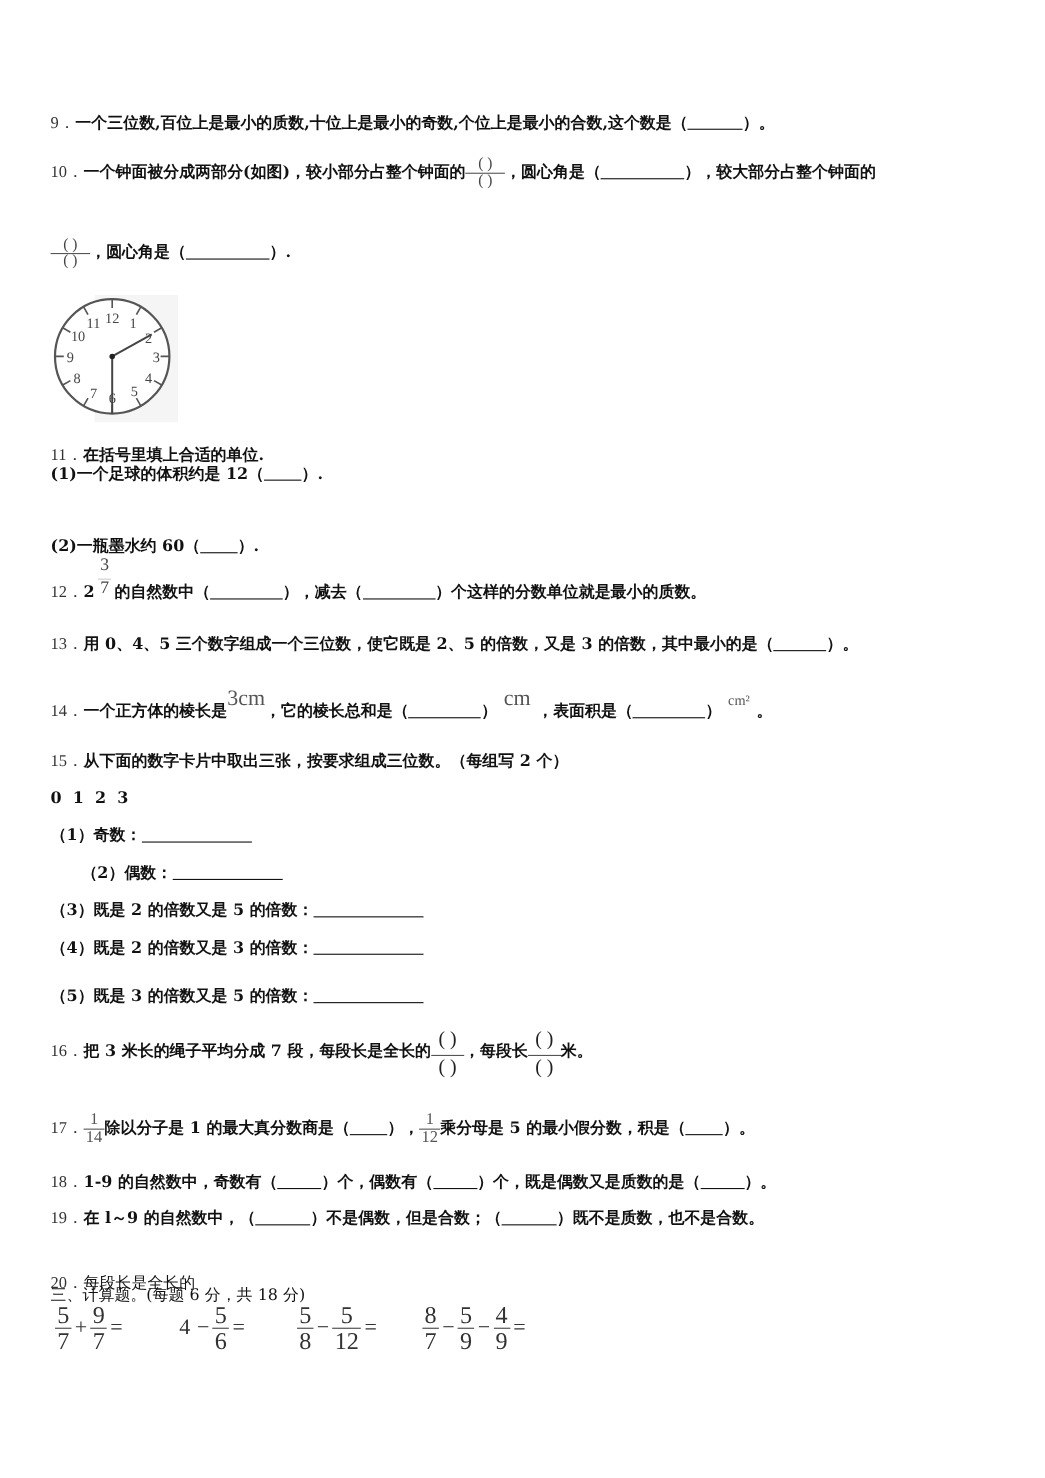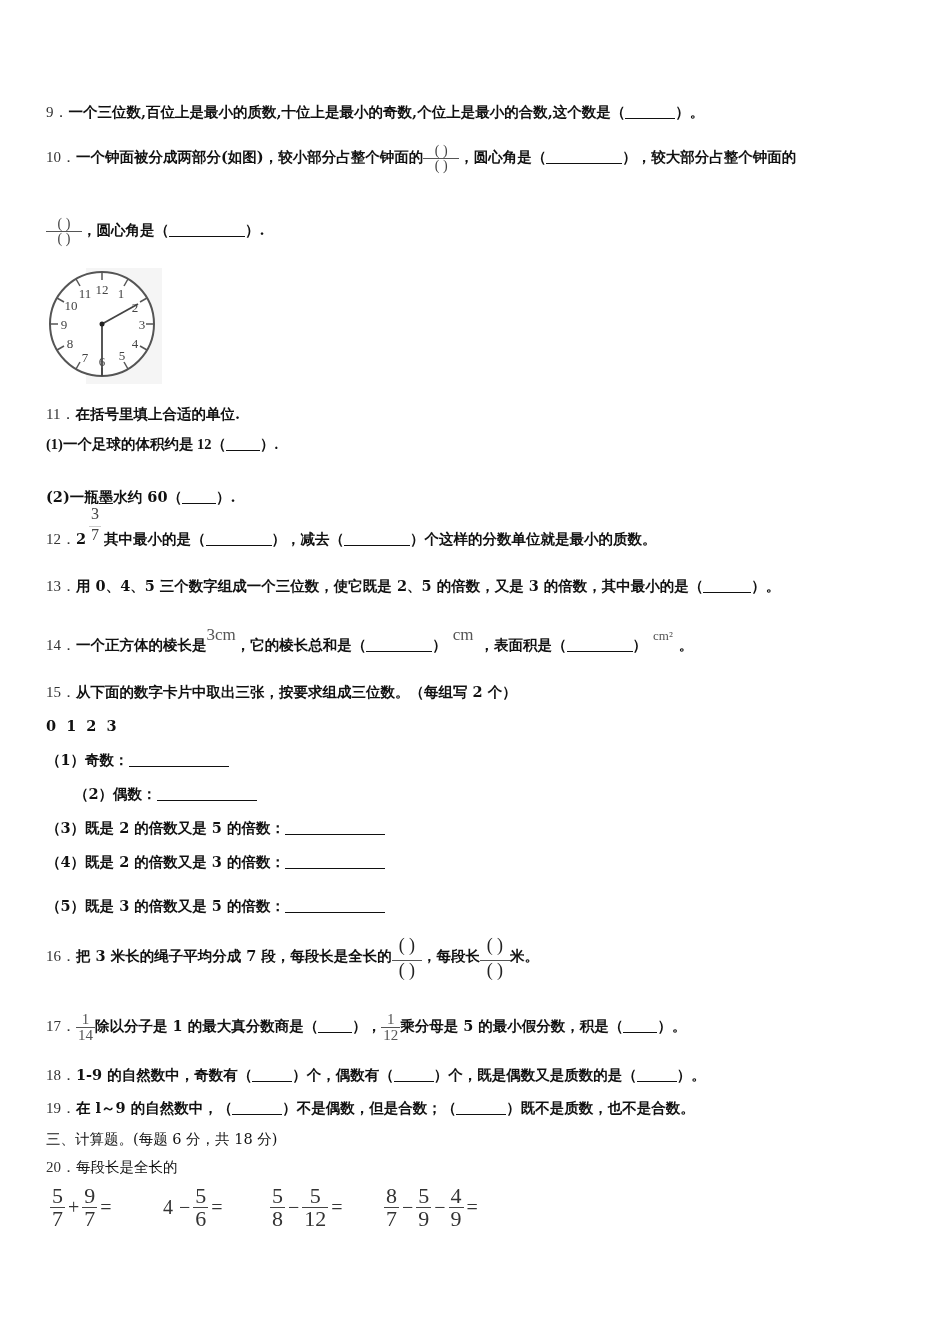--- a/index.html
+++ b/index.html
@@ -5,21 +5,21 @@
   html,body{margin:0;padding:0;background:#ffffff;}
   body{width:950px;height:1344px;position:relative;overflow:hidden;color:#111;
        font-family:"DejaVu Serif","Liberation Serif",serif;}
   .line{position:absolute;left:46px;font-size:14.5px;font-weight:bold;white-space:nowrap;line-height:20px;}
   .qn{font-weight:normal;font-family:"Liberation Serif",serif;font-size:15px;color:#333;}
   .blank{display:inline-block;border-bottom:1.3px solid #111;height:14px;vertical-align:-2px;}
   .frac{display:inline-block;vertical-align:middle;text-align:center;font-weight:normal;
         font-family:"Liberation Serif",serif;color:#444;line-height:1;}
   .frac .num{display:block;padding:0 2px;}
   .frac .den{display:block;border-top:1.3px solid #555;padding:0 2px;}
-  .sup{font-family:"Liberation Serif",serif;font-weight:normal;color:#555;font-size:17px;position:relative;}
+  .sup{font-family:"Liberation Serif",serif;font-weight:normal;color:#555;font-size:20px;position:relative;}
   .clock{position:absolute;left:46px;top:268px;width:116px;height:116px;}
   .calc{position:absolute;top:1185px;font-family:"Liberation Serif",serif;color:#333;font-size:22px;font-weight:normal;white-space:nowrap;}
   .calc .frac{color:#333;font-size:22px;}
   .calc .frac .den{border-top:1.5px solid #444;}
   .op{display:inline-block;vertical-align:middle;margin:0 3px;font-size:20px;}
 </style>
 </head>
 <body>
 
 <div class="line" style="top:102px;">
@@ -67,29 +67,29 @@
     </g>
     <line x1="56" y1="56" x2="92" y2="36" stroke="#444" stroke-width="1.8"></line>
     <line x1="56" y1="56" x2="56" y2="108" stroke="#444" stroke-width="1.8"></line>
     <circle cx="56" cy="56" r="2.5" fill="#222"></circle>
   </svg>
 </div>
 
 <div class="line" style="top:404px;">
   <span class="qn">11．</span><span>在括号里填上合适的单位.</span>
 </div>
-<div class="line" style="top:434px;font-family:Liberation Serif, serif;">
+<div class="line" style="top:421px;">
   <span>(1)一个足球的体积约是 12（</span><span class="blank" style="width:34px"></span><span>）.</span>
 </div>
 <div class="line" style="top:487px;">
   <span>(2)一瓶墨水约 60（</span><span class="blank" style="width:34px"></span><span>）.</span>
 </div>
 
 <div class="line" style="top:506px;line-height:50px;">
-  <span class="qn">12．</span><span>2</span><span class="frac" style="font-size:16px;margin:0 3px;vertical-align:4px;"><span class="num" style="margin-bottom:4px">3</span><span class="den" style="border-top-color:#ccc">7</span></span><span>其中最小的是（</span><span class="blank" style="width:66px"></span><span>），减去（</span><span class="blank" style="width:66px"></span><span>）个这样的分数单位就是最小的质数。</span>
+  <span class="qn">12．</span><span>2</span><span class="frac" style="font-size:16px;margin:0 3px;vertical-align:4px;"><span class="num" style="margin-bottom:4px">3</span><span class="den" style="border-top-color:#ccc">7</span></span><span>的自然数中（</span><span class="blank" style="width:66px"></span><span>），减去（</span><span class="blank" style="width:66px"></span><span>）个这样的分数单位就是最小的质数。</span>
 </div>
 
 <div class="line" style="top:576px;">
   <span class="qn">13．</span><span>用 0、4、5 三个数字组成一个三位数，使它既是 2、5 的倍数，又是 3 的倍数，其中最小的是（</span><span class="blank" style="width:48px"></span><span>）。</span>
 </div>
 
 <div class="line" style="top:635px;">
   <span class="qn">14．</span><span>一个正方体的棱长是</span><span class="sup" style="top:-10px">3cm</span><span>，它的棱长总和是（</span><span class="blank" style="width:66px"></span><span>）</span><span class="sup" style="top:-10px;margin:0 6px">cm</span><span>，表面积是（</span><span class="blank" style="width:66px"></span><span>）</span><span class="sup" style="top:-10px;margin:0 6px;font-size:13px">cm²</span><span>。</span>
 </div>
 
@@ -112,21 +112,21 @@
 </div>
 
 <div class="line" style="top:1065px;">
   <span class="qn">18．</span><span>1-9 的自然数中，奇数有（</span><span class="blank" style="width:40px"></span><span>）个，偶数有（</span><span class="blank" style="width:40px"></span><span>）个，既是偶数又是质数的是（</span><span class="blank" style="width:40px"></span><span>）。</span>
 </div>
 
 <div class="line" style="top:1098px;">
   <span class="qn">19．</span><span>在 l～9 的自然数中，（</span><span class="blank" style="width:50px"></span><span>）不是偶数，但是合数；（</span><span class="blank" style="width:50px"></span><span>）既不是质数，也不是合数。</span>
 </div>
 
-<div class="line" style="top:1129px;font-weight:normal;">三、计算题。(每题 6 分，共 18 分)</div>
+<div class="line" style="top:1168px;font-weight:normal;">三、计算题。(每题 6 分，共 18 分)</div>
 <div class="line" style="top:1157px;font-weight:normal;">
   <span class="qn">20．</span><span>每段长是全长的</span>
 </div>
 
 <div class="calc" style="left:50px;">
   <span class="frac"><span class="num">5</span><span class="den">7</span></span><span class="op">+</span><span class="frac"><span class="num">9</span><span class="den">7</span></span><span class="op">=</span>
 </div>
 <div class="calc" style="left:160px;">
   <span class="op">4</span><span class="op">−</span><span class="frac"><span class="num">5</span><span class="den">6</span></span><span class="op">=</span>
 </div>

